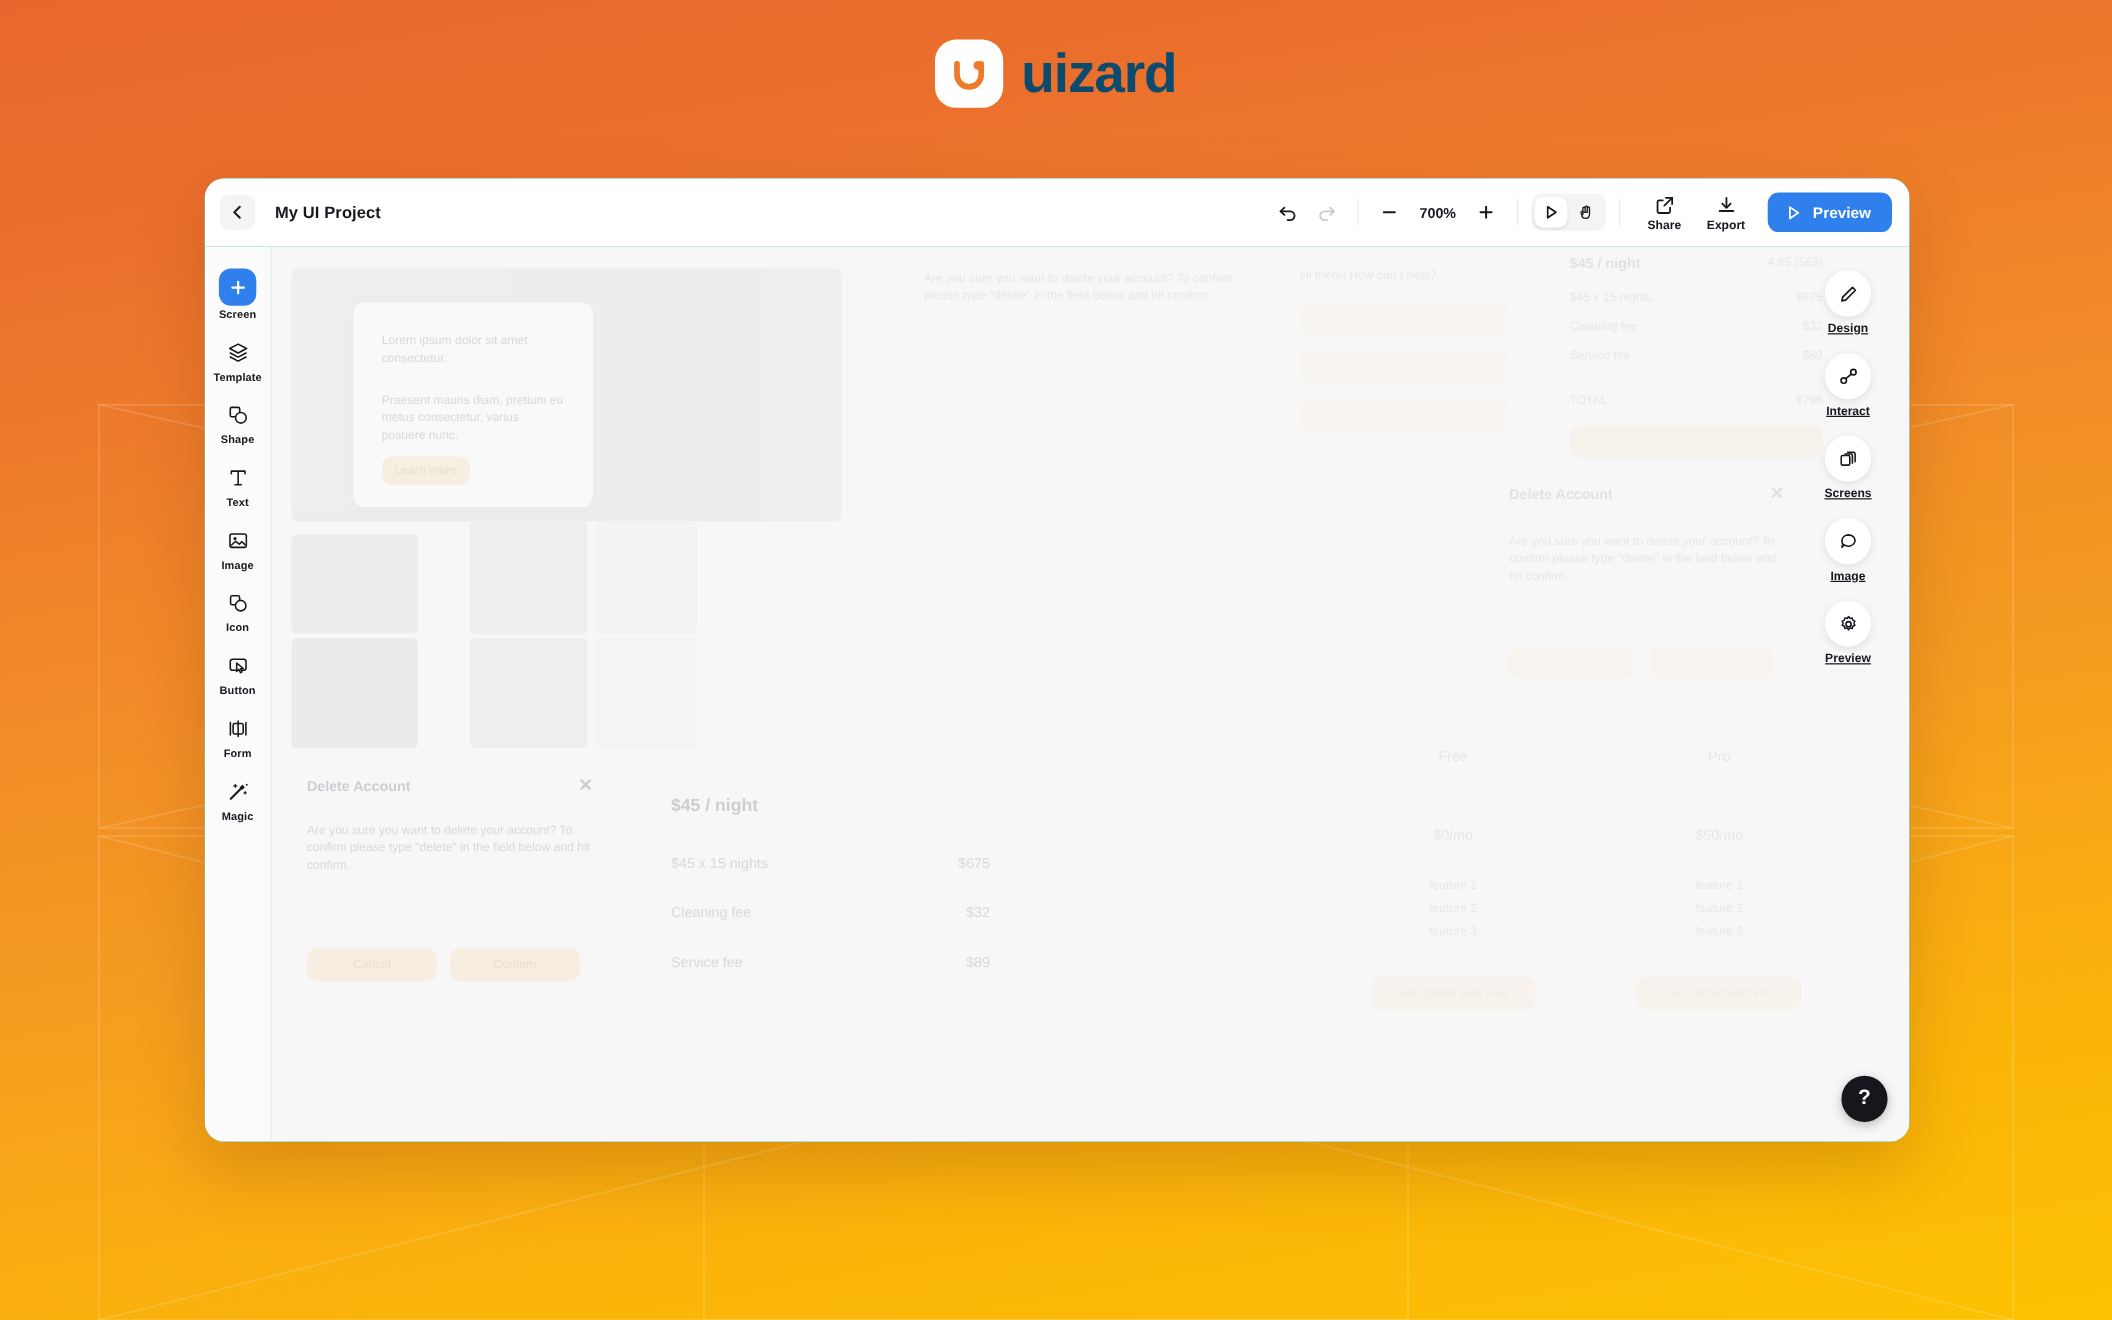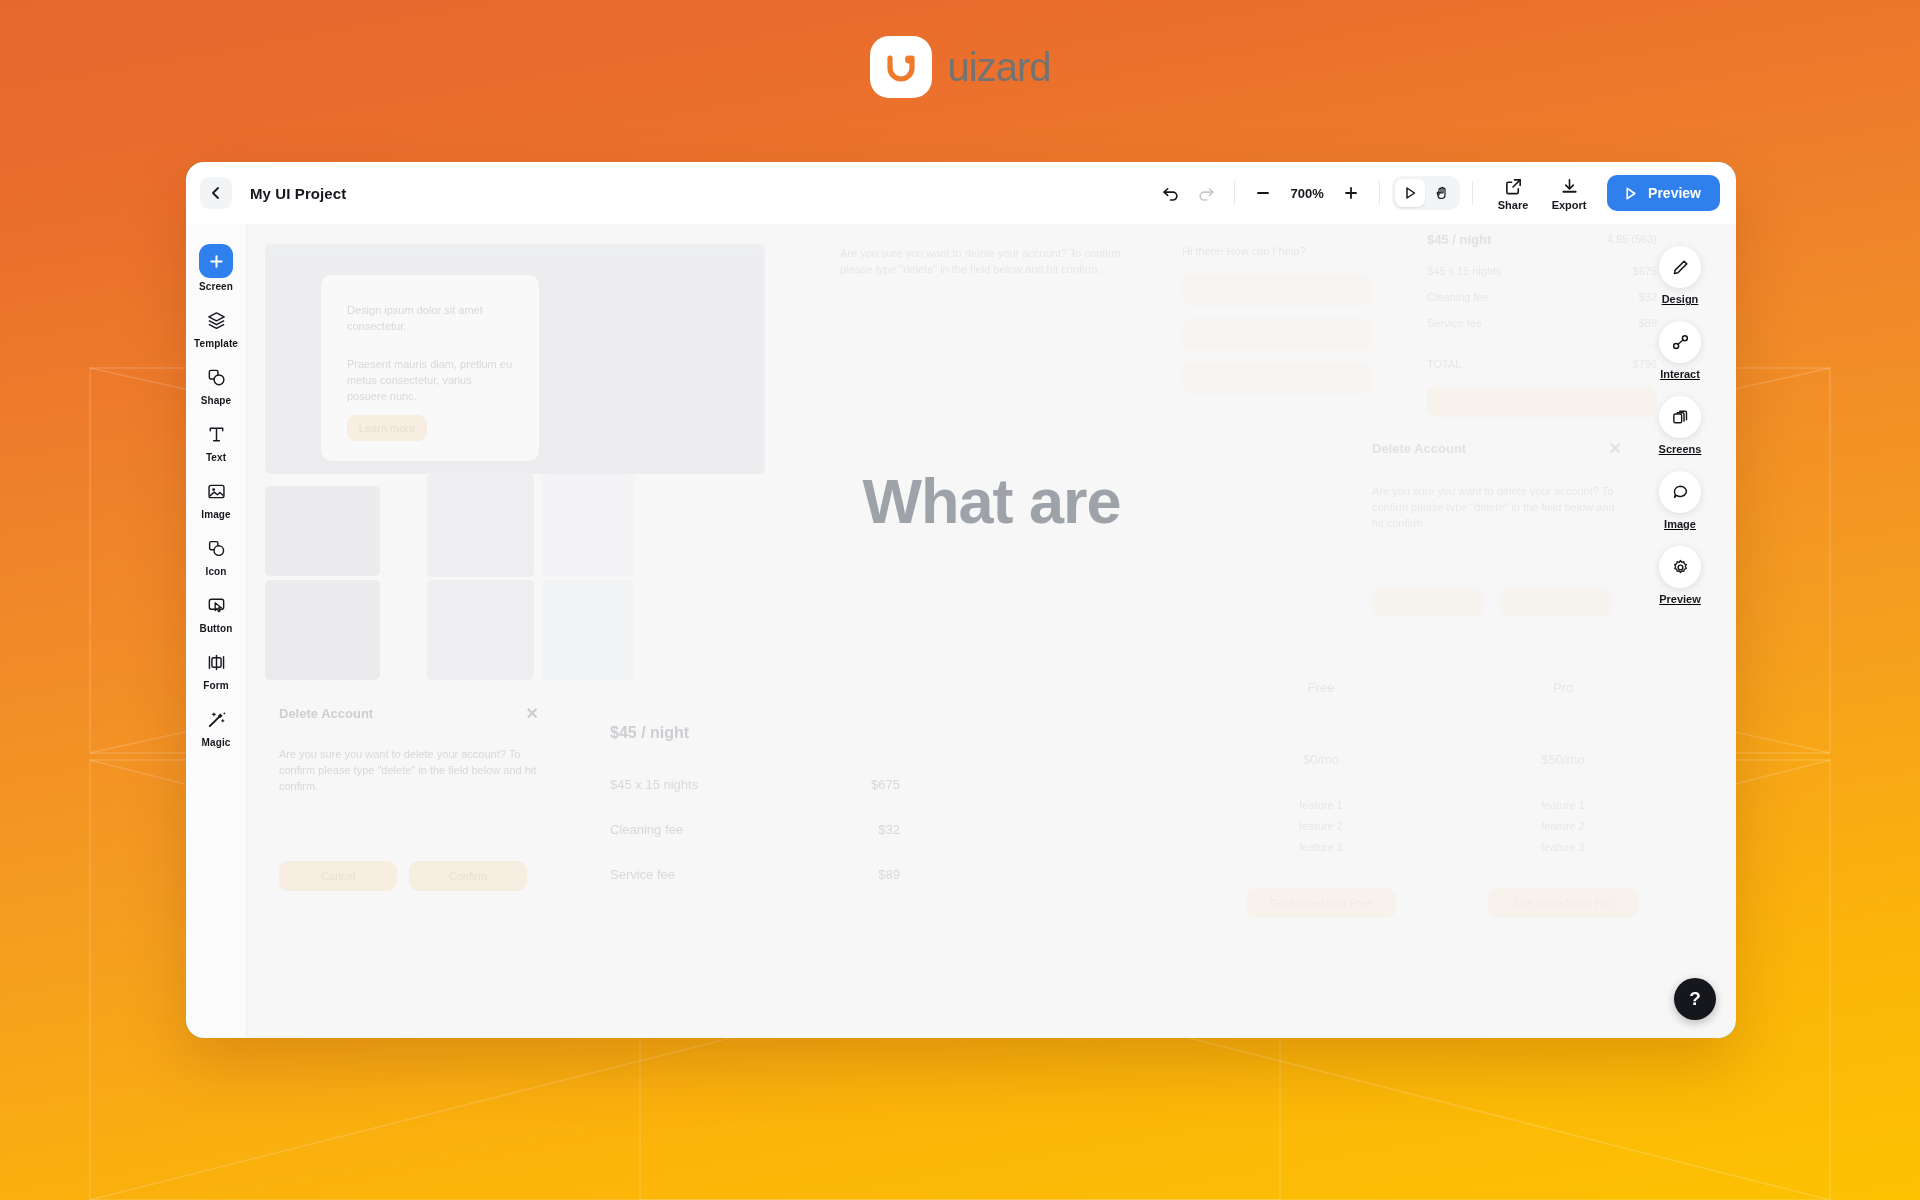--- a/index.html
+++ b/index.html
@@ -16,21 +16,21 @@
   
   .logo-wrap {
     position:absolute; top:36px; left:0; right:0;
     display:flex; align-items:center; justify-content:center; gap:16px;
     z-index:5;
   }
   .logo-mark {
     width:62px; height:62px; border-radius:19px; background:#fff;
     display:flex; align-items:center; justify-content:center; position:relative;
   }
-  .logo-text { font-size:40px; font-weight:400; color:#737373; letter-spacing:-1px; line-height:1; }
+  .logo-text { font-size:50px; font-weight:700; color:#0c4a6e; letter-spacing:-1px; line-height:1; }
 
   
   .window {
     position:absolute; left:186px; top:162px; width:1550px; height:876px;
     background:#14b8a6; border-radius:18px;
     box-shadow:0 26px 60px rgba(120,50,0,.22);
     overflow:hidden; display:flex; flex-direction:column;
     z-index:4;
   }
 
@@ -348,21 +348,21 @@
         </div>
         <span class="rail-lbl">Magic</span>
       </div>
     </div>
 
     <div class="canvas">
 
       <div class="mock mock-strong" style="left:18px; top:20px; width:500px; height:230px;">
         <div class="ph" style="position:absolute; inset:0; background:#d7d9de; border-radius:6px;"></div>
         <div class="card-w" style="position:absolute; left:56px; top:31px; width:218px; height:186px;">
-          <div class="txt" style="position:absolute; left:26px; top:28px; width:150px;">Design ipsum dolor sit amet consectetur.</div>
+          <div class="txt" style="position:absolute; left:26px; top:28px; width:150px;">Lorem ipsum dolor sit amet consectetur.</div>
           <div class="txt" style="position:absolute; left:26px; top:82px; width:166px;">Praesent mauris diam, pretium eu metus consectetur, varius posuere nunc.</div>
           <div class="btn-peach" style="position:absolute; left:26px; top:140px; width:80px; height:26px;">
             <div class="txt" style="text-align:center; line-height:26px; color:#c2a274;">Learn more</div>
           </div>
         </div>
       </div>
 
       <div class="mock mock-strong" style="left:18px; top:262px; width:115px; height:90px; background:#d3d5da; border-radius:5px;"></div>
       <div class="mock mock-strong" style="left:180px; top:250px; width:107px; height:103px; background:#d9dbe0; border-radius:5px;"></div>
       <div class="mock" style="left:295px; top:250px; width:92px; height:103px; background:#e1e3e7; border-radius:5px;"></div>
@@ -471,21 +471,20 @@
             <div class="txt" style="margin-bottom:5px;">feature 2</div>
             <div class="txt" style="margin-bottom:32px;">feature 3</div>
             <div class="btn-peach" style="width:150px; height:30px;">
               <div class="txt" style="text-align:center; line-height:30px; color:#cdb085;">Get started with Pro</div>
             </div>
           </div>
         </div>
       </div>
 
       <div class="headline">
-        <div class="l1">What are</div>
       </div>
 
       <div class="rrail">
         <div class="rr-item">
           <div class="rr-circ">
             <svg width="19" height="19" viewBox="0 0 20 20">
               <path d="M13.8 3.4 L16.6 6.2 L7.2 15.6 L3.6 16.4 L4.4 12.8 Z" fill="none" stroke="#16181d" stroke-width="1.6" stroke-linejoin="round"></path>
             </svg>
           </div>
           <span class="rr-lbl">Design</span>

